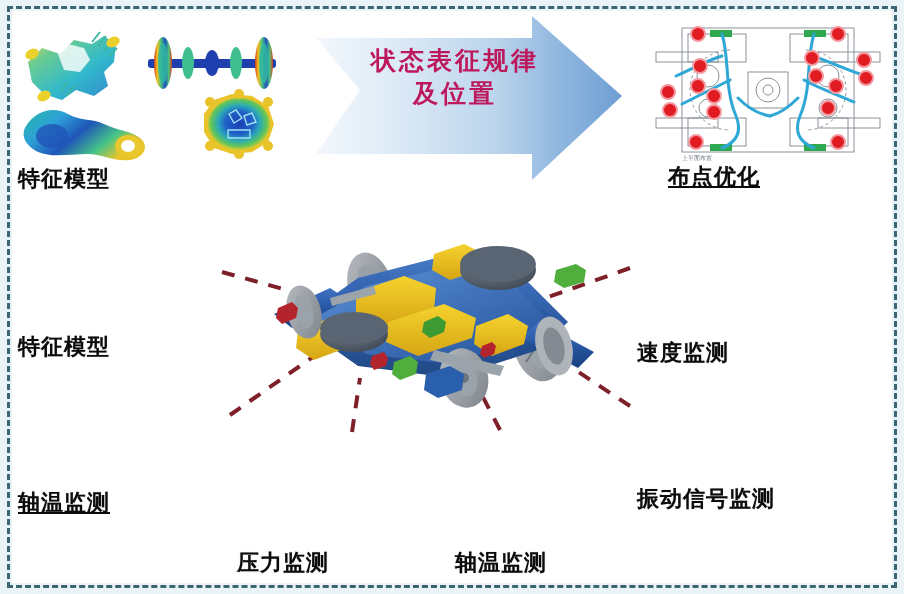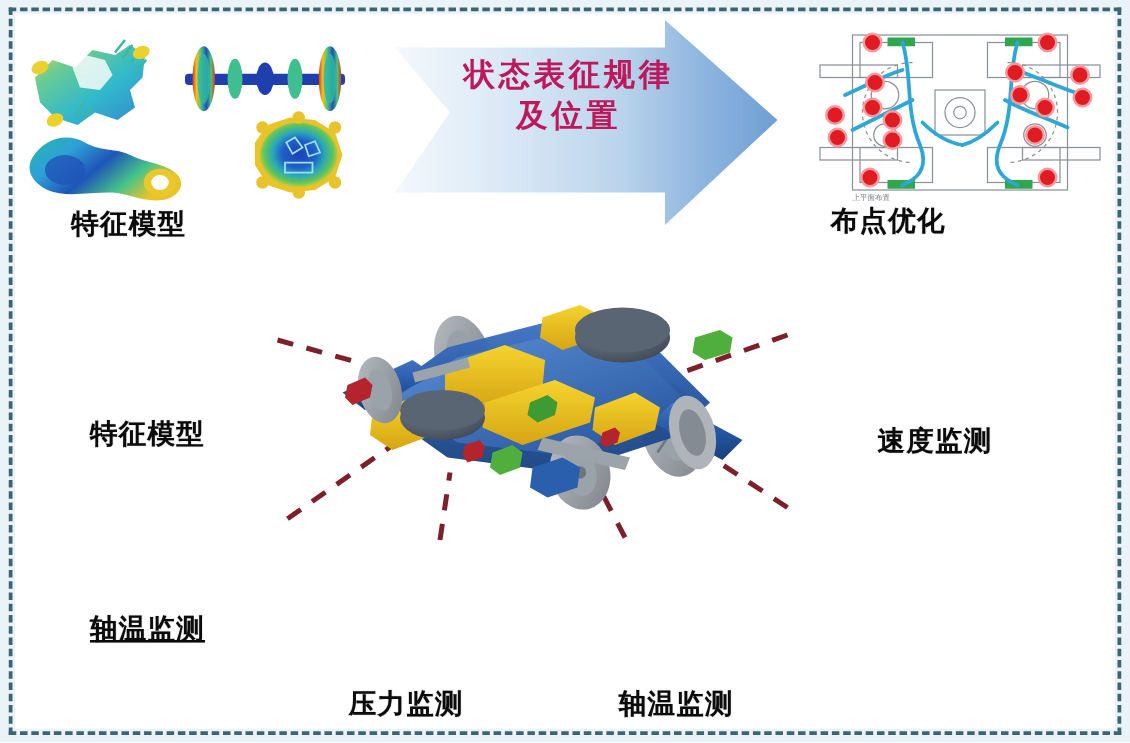--- a/index.html
+++ b/index.html
@@ -37,21 +37,20 @@
     overflow:hidden;
     box-shadow:0 0 0 1px rgba(0,0,0,.08);
   }
   .caption{
     position:absolute;
     color:#0b0b0b;
     font-weight:bold;
     font-size:22px;
     letter-spacing:1px;
     white-space:nowrap;
-    text-align:center;
     z-index:25;
     text-shadow:0 0 1px rgba(0,0,0,.35);
   }
   
   #fea{left:18px;top:14px;width:272px;height:152px;z-index:6;}
   #fea svg{display:block;width:100%;height:100%;}
   
   #arrow-wrap{left:300px;top:8px;width:330px;height:180px;z-index:8;}
   #arrow-wrap svg{display:block;width:100%;height:100%;}
   #arrow-text{
@@ -258,21 +257,21 @@
         <circle cx="184" cy="70" r="7"></circle>
           <circle cx="18" cy="94" r="7"></circle>
         <circle cx="62" cy="96" r="7"></circle>
           <circle cx="176" cy="92" r="7"></circle>
         <circle cx="44" cy="126" r="7"></circle>
           <circle cx="186" cy="126" r="7"></circle>
       </g>
       <text x="30" y="144" font-size="6" fill="#707880" font-family="sans-serif">上平面布置</text>
     </svg>
   </div>
-  <div class="caption" id="cap-layout" style="left:623px;top:162px;width:175px;">布点优化</div>
+  <div class="caption" id="cap-layout" style="left:668px;top:162px;width:175px;text-decoration:underline;">布点优化</div>
 
   <svg id="links" viewBox="0 0 904 594">
     <g stroke="#7d2029" stroke-width="4" stroke-dasharray="13 11" stroke-linecap="butt" fill="none">
       <line x1="222" y1="272" x2="330" y2="302"></line>
       <line x1="230" y1="415" x2="320" y2="352"></line>
       <line x1="352" y1="432" x2="360" y2="378"></line>
       <line x1="500" y1="430" x2="470" y2="372"></line>
       <line x1="630" y1="268" x2="540" y2="300"></line>
       <line x1="630" y1="406" x2="548" y2="352"></line>
     </g>
@@ -518,15 +517,16 @@
       <rect x="14" y="50" width="46" height="14" rx="2" fill="#1c1916"></rect>
       <text x="18" y="61" font-size="9" fill="#b7b3aa" font-family="sans-serif">M8 220</text>
       <g fill="none" stroke="#121212" stroke-width="5" stroke-linecap="round">
         <path d="M0 78 C58 66, 126 64, 182 72"></path>
         <path d="M104 66 C110 78, 112 88, 110 100"></path>
       </g>
       <ellipse cx="122" cy="100" rx="30" ry="14" fill="#cbc7be"></ellipse>
       <circle cx="186" cy="88" r="10" fill="#4a4640"></circle>
     </svg>
   </div>
+  <div class="caption" style="left:637px;top:484px;width:222px;">振动信号监测</div>
 
   <div class="frame"></div>
 </div>
 
 </body></html>

